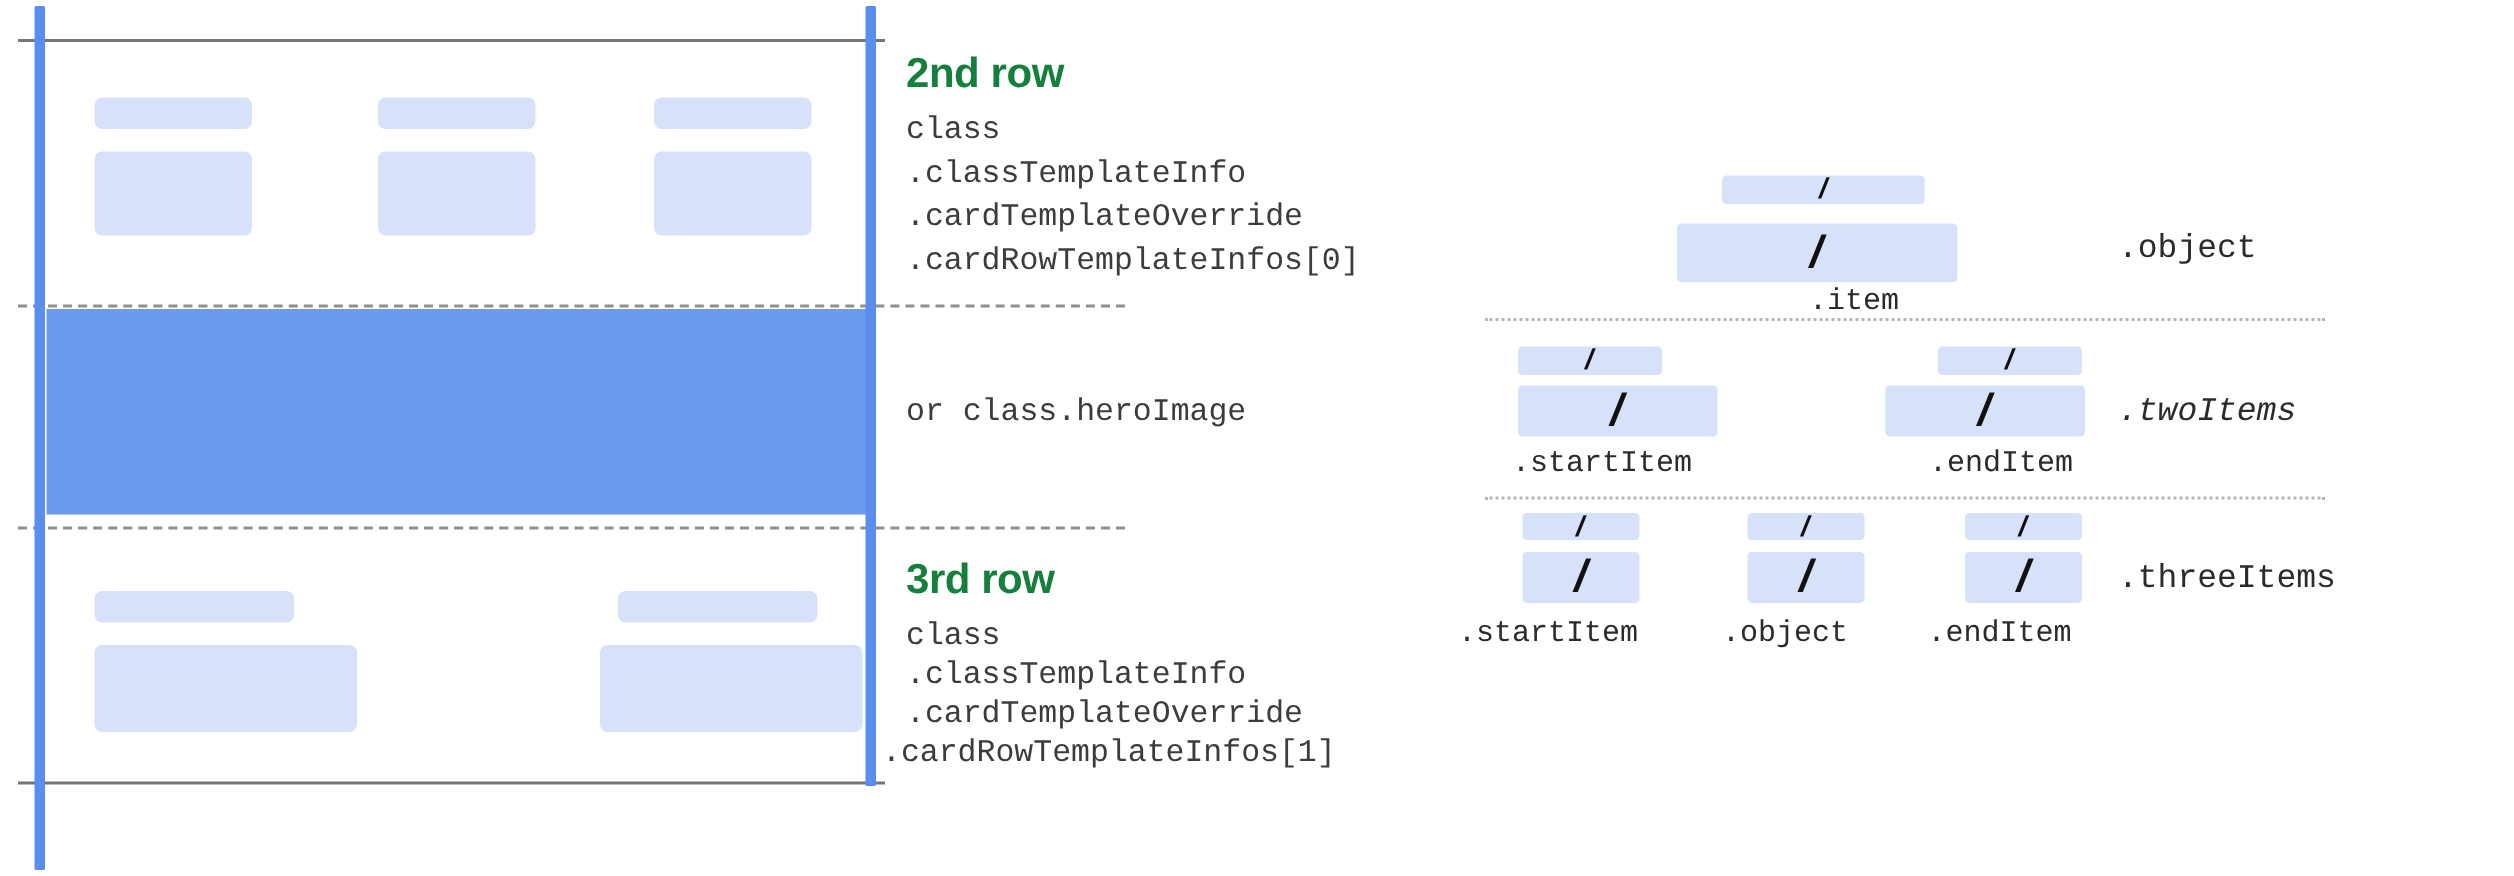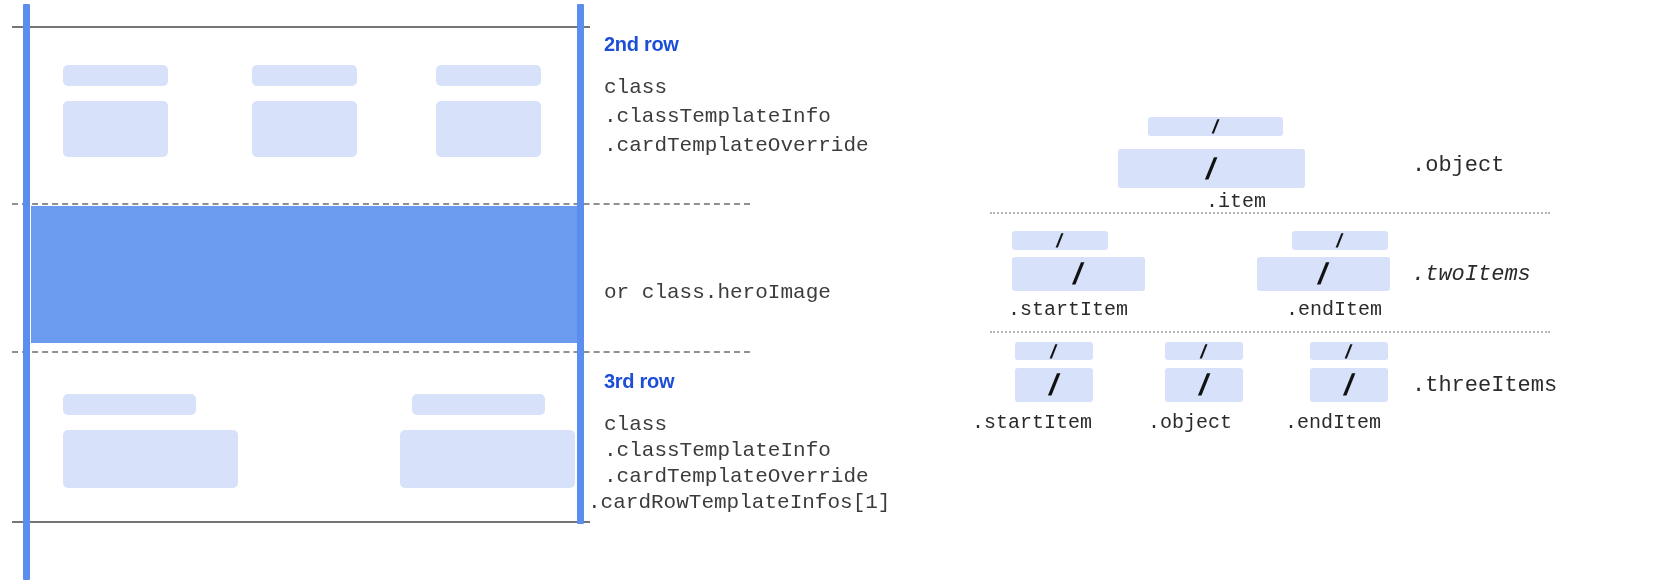--- a/index.html
+++ b/index.html
@@ -112,23 +112,23 @@
     font-family: "Liberation Mono", monospace;
     font-size: 22px;
     color: #2b2b2b;
     white-space: nowrap;
   }
 
   
   .ann { position: absolute; white-space: nowrap; }
   .ann-head {
     font-family: "Liberation Sans", sans-serif;
-    font-size: 20px;
+    font-size: 28px;
     font-weight: bold;
-    color: #1d4ed8;
+    color: #15803d;
     letter-spacing: -0.3px;
   }
   .ann-code {
     font-family: "Liberation Mono", monospace;
     font-size: 21px;
     color: #3c3c3c;
     line-height: 29px;
   }
 </style>
 </head>
@@ -162,22 +162,23 @@
     <div class="chip" style="left:63px;  top:394px; width:133px; height:21px;"></div>
     <div class="chip" style="left:63px;  top:430px; width:175px; height:58px;"></div>
 
     <div class="chip" style="left:412px; top:394px; width:133px; height:21px;"></div>
     <div class="chip" style="left:400px; top:430px; width:175px; height:58px;"></div>
 
     <div class="ann ann-head" style="left:604px; top:33px;">2nd row</div>
     <div class="ann ann-code" style="left:604px; top:73px;">class</div>
     <div class="ann ann-code" style="left:604px; top:102px;">.classTemplateInfo</div>
     <div class="ann ann-code" style="left:604px; top:131px;">.cardTemplateOverride</div>
-
-    <div class="ann ann-code" style="left:604px; top:278px;">or class.heroImage</div>
+    <div class="ann ann-code" style="left:604px; top:160px;">.cardRowTemplateInfos[0]</div>
+
+    <div class="ann ann-code" style="left:604px; top:261px;">or class.heroImage</div>
 
     <div class="ann ann-head" style="left:604px; top:370px;">3rd row</div>
     <div class="ann ann-code" style="left:604px; top:410px;">class</div>
     <div class="ann ann-code" style="left:604px; top:436px;">.classTemplateInfo</div>
     <div class="ann ann-code" style="left:604px; top:462px;">.cardTemplateOverride</div>
     <div class="ann ann-code" style="left:588px; top:488px;">.cardRowTemplateInfos[1]</div>
   </div>
 
   <div id="items-diagram">
 

